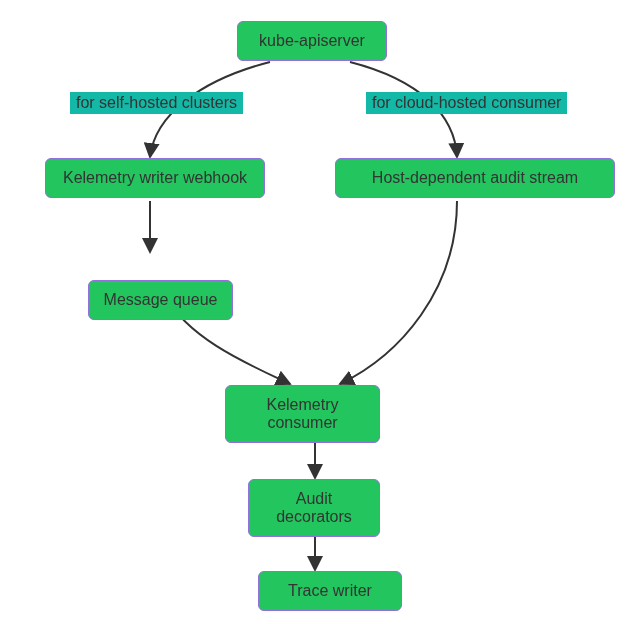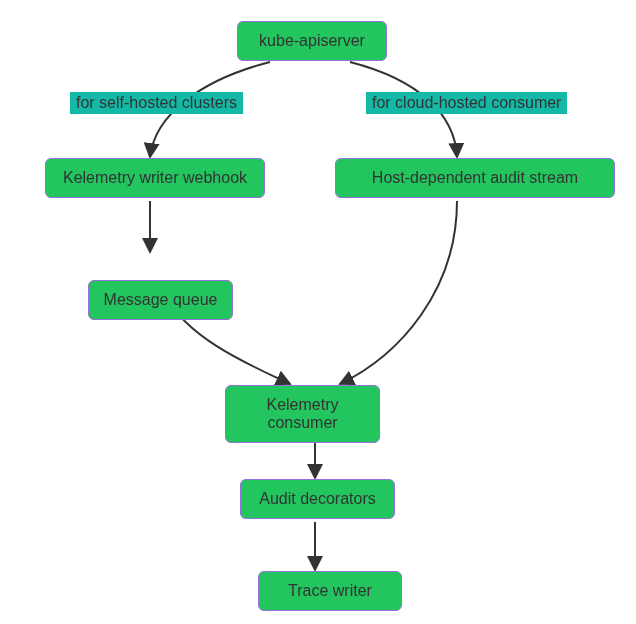--- a/index.html
+++ b/index.html
@@ -68,19 +68,19 @@
 <div class="node" style="left:237px; top:21px; width:150px;">kube-apiserver</div>
 
 <div class="node" style="left:45px; top:158px; width:220px;">Kelemetry writer webhook</div>
 
 <div class="node" style="left:335px; top:158px; width:280px;">Host-dependent audit stream</div>
 
 <div class="node" style="left:88px; top:253px; width:145px;margin-top:27px;">Message queue</div>
 
 <div class="node" style="left:225px; top:385px; width:155px;">Kelemetry consumer</div>
 
-<div class="node" style="left:240px; top:479px; width:155px;">Audit decorators</div>
+<div class="node" style="left:248px; top:479px; width:132px;">Audit decorators</div>
 
 <div class="node" style="left:258px; top:571px; width:144px;">Trace writer</div>
 
 <div class="edge-label" style="left:70px; top:92px;">for self-hosted clusters</div>
 
 <div class="edge-label" style="left:366px; top:92px;">for cloud-hosted consumer</div>
 
 </body></html>

